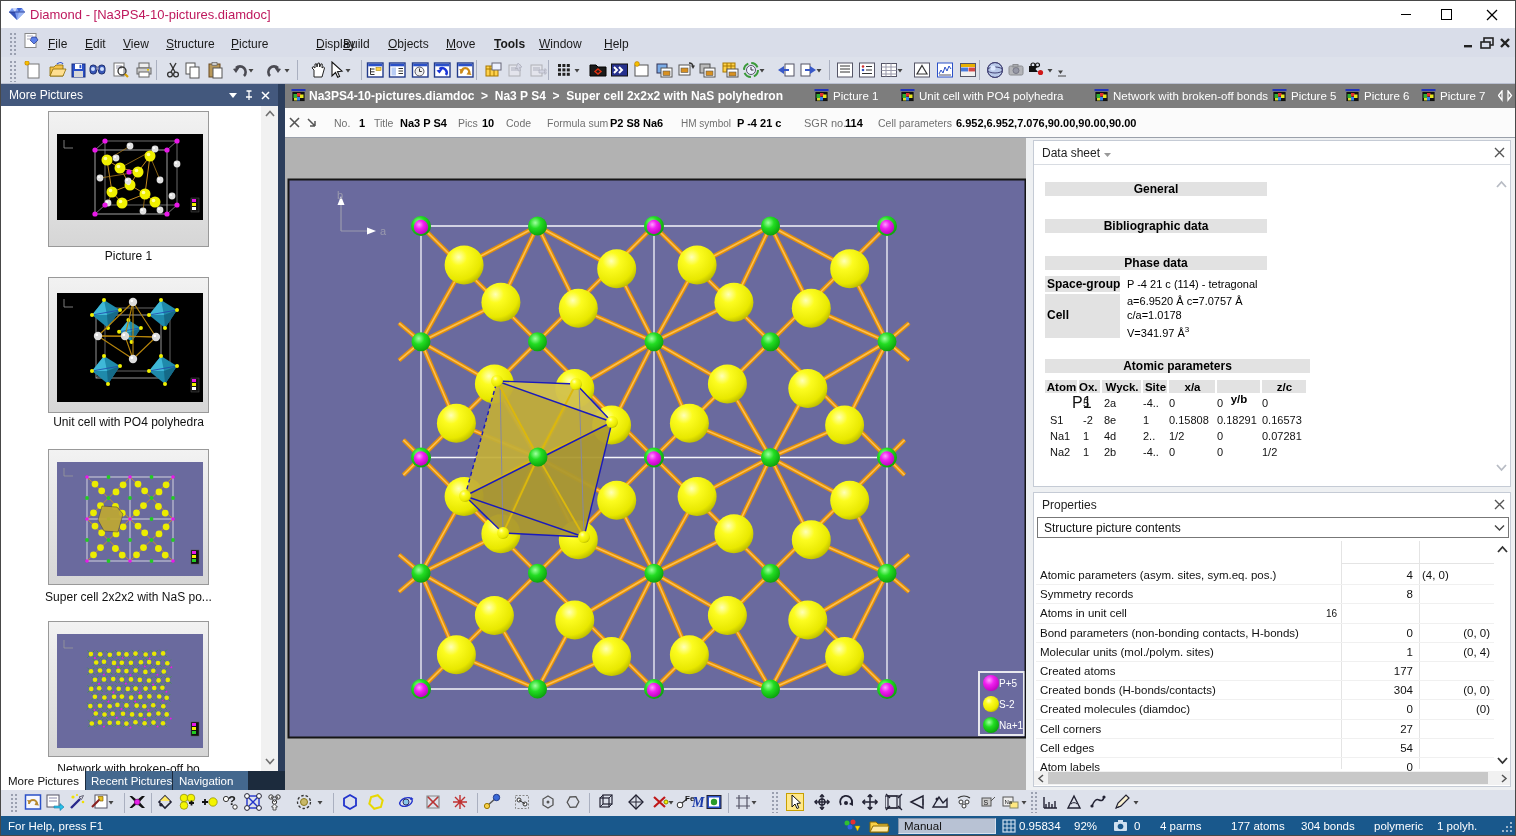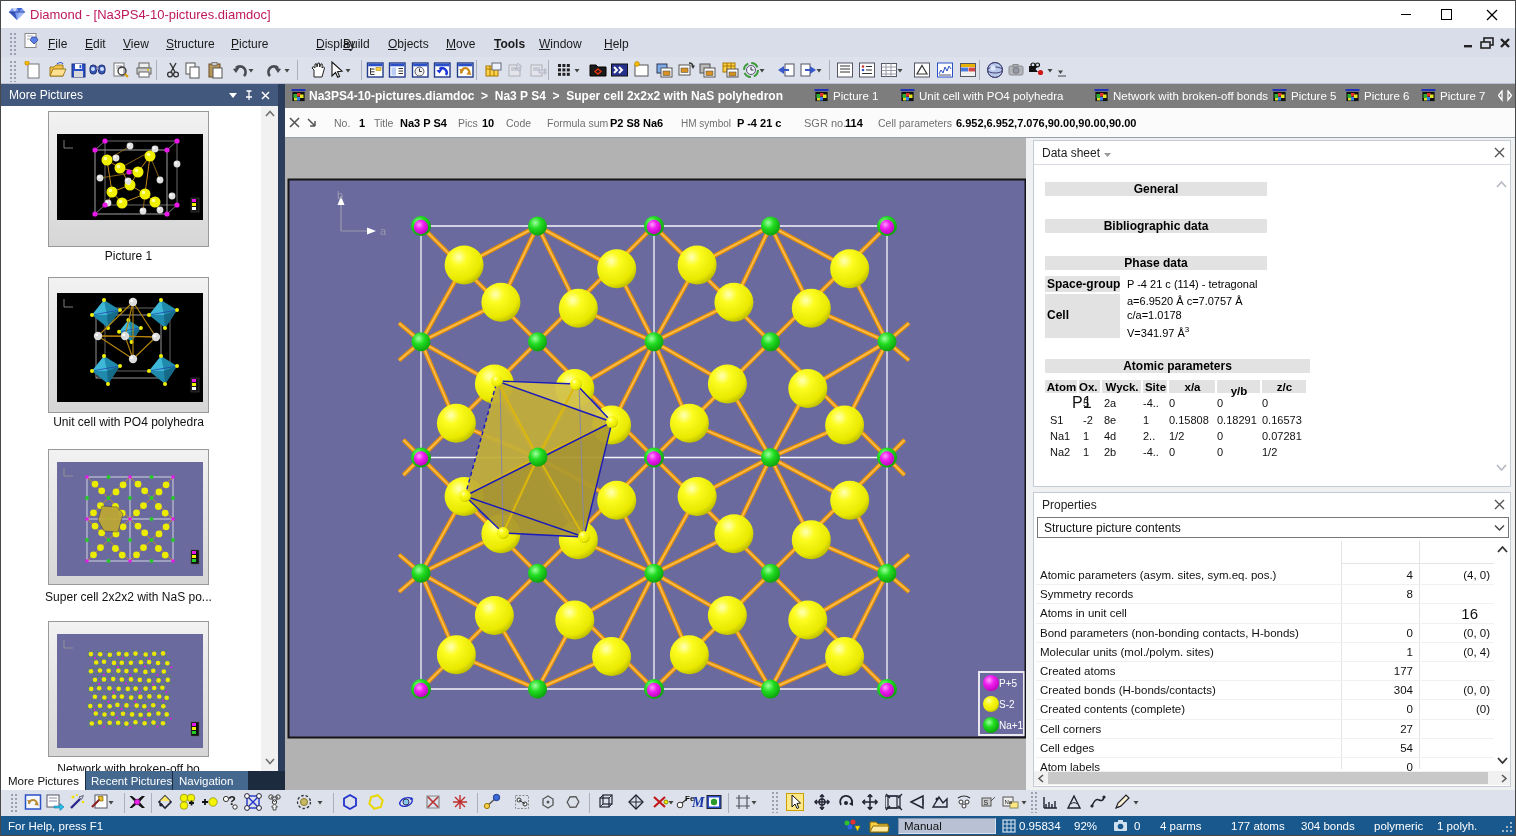--- a/index.html
+++ b/index.html
@@ -1356,21 +1356,21 @@
 <div class="abs " style="left:1045px;top:380px;width:33px;height:13px;line-height:14px;text-align:center;font-weight:bold;font-size:11.5px;">Atom</div>
 <div class="abs " style="left:1079px;top:380px;width:22px;height:13px;background:#e2e2e2;border-right:1px solid #fff;"></div>
 <div class="abs " style="left:1079px;top:380px;width:22px;height:13px;line-height:14px;text-align:left;font-weight:bold;font-size:11.5px;">Ox.</div>
 <div class="abs " style="left:1102px;top:380px;width:40px;height:13px;background:#e2e2e2;border-right:1px solid #fff;"></div>
 <div class="abs " style="left:1102px;top:380px;width:40px;height:13px;line-height:14px;text-align:center;font-weight:bold;font-size:11.5px;">Wyck.</div>
 <div class="abs " style="left:1143px;top:380px;width:25px;height:13px;background:#e2e2e2;border-right:1px solid #fff;"></div>
 <div class="abs " style="left:1143px;top:380px;width:25px;height:13px;line-height:14px;text-align:center;font-weight:bold;font-size:11.5px;">Site</div>
 <div class="abs " style="left:1169px;top:380px;width:47px;height:13px;background:#e2e2e2;border-right:1px solid #fff;"></div>
 <div class="abs " style="left:1169px;top:380px;width:47px;height:13px;line-height:14px;text-align:center;font-weight:bold;font-size:11.5px;">x/a</div>
 <div class="abs " style="left:1217px;top:380px;width:44px;height:13px;background:#e2e2e2;border-right:1px solid #fff;"></div>
-<div class="abs " style="left:1217px;top:384px;width:44px;height:13px;line-height:14px;text-align:center;font-weight:bold;font-size:11.5px;">y/b</div>
+<div class="abs " style="left:1217px;top:392px;width:44px;height:13px;line-height:14px;text-align:center;font-weight:bold;font-size:11.5px;">y/b</div>
 <div class="abs " style="left:1262px;top:380px;width:45px;height:13px;background:#e2e2e2;border-right:1px solid #fff;"></div>
 <div class="abs " style="left:1262px;top:380px;width:45px;height:13px;line-height:14px;text-align:center;font-weight:bold;font-size:11.5px;">z/c</div>
 <div class="abs " style="left:1072px;top:395px;height:16px;line-height:16px;font-size:16px;color:#111;">P1</div>
 <div class="abs " style="left:1083px;top:395px;height:16px;line-height:16px;font-size:11px;color:#111;">5</div>
 <div class="abs " style="left:1104px;top:395px;height:16px;line-height:16px;font-size:11px;color:#111;">2a</div>
 <div class="abs " style="left:1143px;top:395px;height:16px;line-height:16px;font-size:11px;color:#111;">-4..</div>
 <div class="abs " style="left:1169px;top:395px;height:16px;line-height:16px;font-size:11px;color:#111;">0</div>
 <div class="abs " style="left:1217px;top:395px;height:16px;line-height:16px;font-size:11px;color:#111;">0</div>
 <div class="abs " style="left:1262px;top:395px;height:16px;line-height:16px;font-size:11px;color:#111;">0</div>
 <div class="abs " style="left:1050px;top:412px;height:16px;line-height:16px;font-size:11px;color:#111;">S1</div>
@@ -1402,47 +1402,47 @@
 <div class="abs " style="left:1037px;top:517px;width:472px;height:21px;background:#fff;border:1px solid #777;"></div>
 <div class="abs " style="left:1044px;top:517px;height:21px;line-height:22px;font-size:12px;color:#111;">Structure picture contents</div>
 <svg class="abs" style="left:1494px;top:524px;" width="11" height="8" viewBox="0 0 11 8">
     <polyline points="1,1.5 5.5,6 10,1.5" fill="none" stroke="#444" stroke-width="1.4"></polyline>
   </svg>
 <div class="abs " style="left:1341px;top:541px;width:1px;height:228px;background:#e4e4e4;"></div>
 <div class="abs " style="left:1419px;top:541px;width:1px;height:228px;background:#e4e4e4;"></div>
 <div class="abs " style="left:1341px;top:563px;width:153px;height:1px;background:#e4e4e4;"></div>
 <div class="abs " style="left:1040px;top:566px;width:300px;height:19px;line-height:19px;font-size:11.5px;color:#111;white-space:nowrap;">Atomic parameters (asym. sites, sym.eq. pos.)</div>
 <div class="abs " style="left:1345px;top:566px;width:68px;height:19px;line-height:19px;font-size:11.5px;color:#111;text-align:right;">4</div>
-<div class="abs " style="left:1422px;top:566px;width:68px;height:19px;line-height:19px;font-size:11.5px;color:#111;text-align:right;">(4, 0)</div>
+<div class="abs " style="left:1422px;top:566px;width:68px;height:19px;line-height:19px;font-size:11.5px;color:#111;">(4, 0)</div>
 <div class="abs " style="left:1036px;top:584px;width:458px;height:1px;background:#f0f0f0;"></div>
 <div class="abs " style="left:1040px;top:585px;width:300px;height:19px;line-height:19px;font-size:11.5px;color:#111;white-space:nowrap;">Symmetry records</div>
 <div class="abs " style="left:1345px;top:585px;width:68px;height:19px;line-height:19px;font-size:11.5px;color:#111;text-align:right;">8</div>
 <div class="abs " style="left:1422px;top:585px;width:68px;height:19px;line-height:19px;font-size:11.5px;color:#111;text-align:right;"></div>
 <div class="abs " style="left:1036px;top:603px;width:458px;height:1px;background:#f0f0f0;"></div>
 <div class="abs " style="left:1040px;top:604px;width:300px;height:19px;line-height:19px;font-size:11.5px;color:#111;white-space:nowrap;">Atoms in unit cell</div>
-<div class="abs " style="left:1410px;top:604px;width:68px;height:19px;line-height:19px;font-size:15px;color:#111;text-align:right;">16</div>
+<div class="abs " style="left:1269px;top:604px;width:68px;height:19px;line-height:19px;font-size:10px;color:#111;text-align:right;">16</div>
 <div class="abs " style="left:1422px;top:604px;width:68px;height:19px;line-height:19px;font-size:11.5px;color:#111;text-align:right;"></div>
 <div class="abs " style="left:1036px;top:623px;width:458px;height:1px;background:#f0f0f0;"></div>
 <div class="abs " style="left:1040px;top:624px;width:300px;height:19px;line-height:19px;font-size:11.5px;color:#111;white-space:nowrap;">Bond parameters (non-bonding contacts, H-bonds)</div>
 <div class="abs " style="left:1345px;top:624px;width:68px;height:19px;line-height:19px;font-size:11.5px;color:#111;text-align:right;">0</div>
 <div class="abs " style="left:1422px;top:624px;width:68px;height:19px;line-height:19px;font-size:11.5px;color:#111;text-align:right;">(0, 0)</div>
 <div class="abs " style="left:1036px;top:642px;width:458px;height:1px;background:#f0f0f0;"></div>
 <div class="abs " style="left:1040px;top:643px;width:300px;height:19px;line-height:19px;font-size:11.5px;color:#111;white-space:nowrap;">Molecular units (mol./polym. sites)</div>
 <div class="abs " style="left:1345px;top:643px;width:68px;height:19px;line-height:19px;font-size:11.5px;color:#111;text-align:right;">1</div>
 <div class="abs " style="left:1422px;top:643px;width:68px;height:19px;line-height:19px;font-size:11.5px;color:#111;text-align:right;">(0, 4)</div>
 <div class="abs " style="left:1036px;top:661px;width:458px;height:1px;background:#f0f0f0;"></div>
 <div class="abs " style="left:1040px;top:662px;width:300px;height:19px;line-height:19px;font-size:11.5px;color:#111;white-space:nowrap;">Created atoms</div>
 <div class="abs " style="left:1345px;top:662px;width:68px;height:19px;line-height:19px;font-size:11.5px;color:#111;text-align:right;">177</div>
 <div class="abs " style="left:1422px;top:662px;width:68px;height:19px;line-height:19px;font-size:11.5px;color:#111;text-align:right;"></div>
 <div class="abs " style="left:1036px;top:680px;width:458px;height:1px;background:#f0f0f0;"></div>
 <div class="abs " style="left:1040px;top:681px;width:300px;height:19px;line-height:19px;font-size:11.5px;color:#111;white-space:nowrap;">Created bonds (H-bonds/contacts)</div>
 <div class="abs " style="left:1345px;top:681px;width:68px;height:19px;line-height:19px;font-size:11.5px;color:#111;text-align:right;">304</div>
 <div class="abs " style="left:1422px;top:681px;width:68px;height:19px;line-height:19px;font-size:11.5px;color:#111;text-align:right;">(0, 0)</div>
 <div class="abs " style="left:1036px;top:699px;width:458px;height:1px;background:#f0f0f0;"></div>
-<div class="abs " style="left:1040px;top:700px;width:300px;height:19px;line-height:19px;font-size:11.5px;color:#111;white-space:nowrap;">Created contents (complete)</div>
+<div class="abs " style="left:1040px;top:700px;width:300px;height:19px;line-height:19px;font-size:11.5px;color:#111;white-space:nowrap;">Created molecules (diamdoc)</div>
 <div class="abs " style="left:1345px;top:700px;width:68px;height:19px;line-height:19px;font-size:11.5px;color:#111;text-align:right;">0</div>
 <div class="abs " style="left:1422px;top:700px;width:68px;height:19px;line-height:19px;font-size:11.5px;color:#111;text-align:right;">(0)</div>
 <div class="abs " style="left:1036px;top:719px;width:458px;height:1px;background:#f0f0f0;"></div>
 <div class="abs " style="left:1040px;top:720px;width:300px;height:19px;line-height:19px;font-size:11.5px;color:#111;white-space:nowrap;">Cell corners</div>
 <div class="abs " style="left:1345px;top:720px;width:68px;height:19px;line-height:19px;font-size:11.5px;color:#111;text-align:right;">27</div>
 <div class="abs " style="left:1422px;top:720px;width:68px;height:19px;line-height:19px;font-size:11.5px;color:#111;text-align:right;"></div>
 <div class="abs " style="left:1036px;top:738px;width:458px;height:1px;background:#f0f0f0;"></div>
 <div class="abs " style="left:1040px;top:739px;width:300px;height:19px;line-height:19px;font-size:11.5px;color:#111;white-space:nowrap;">Cell edges</div>
 <div class="abs " style="left:1345px;top:739px;width:68px;height:19px;line-height:19px;font-size:11.5px;color:#111;text-align:right;">54</div>
 <div class="abs " style="left:1422px;top:739px;width:68px;height:19px;line-height:19px;font-size:11.5px;color:#111;text-align:right;"></div>

